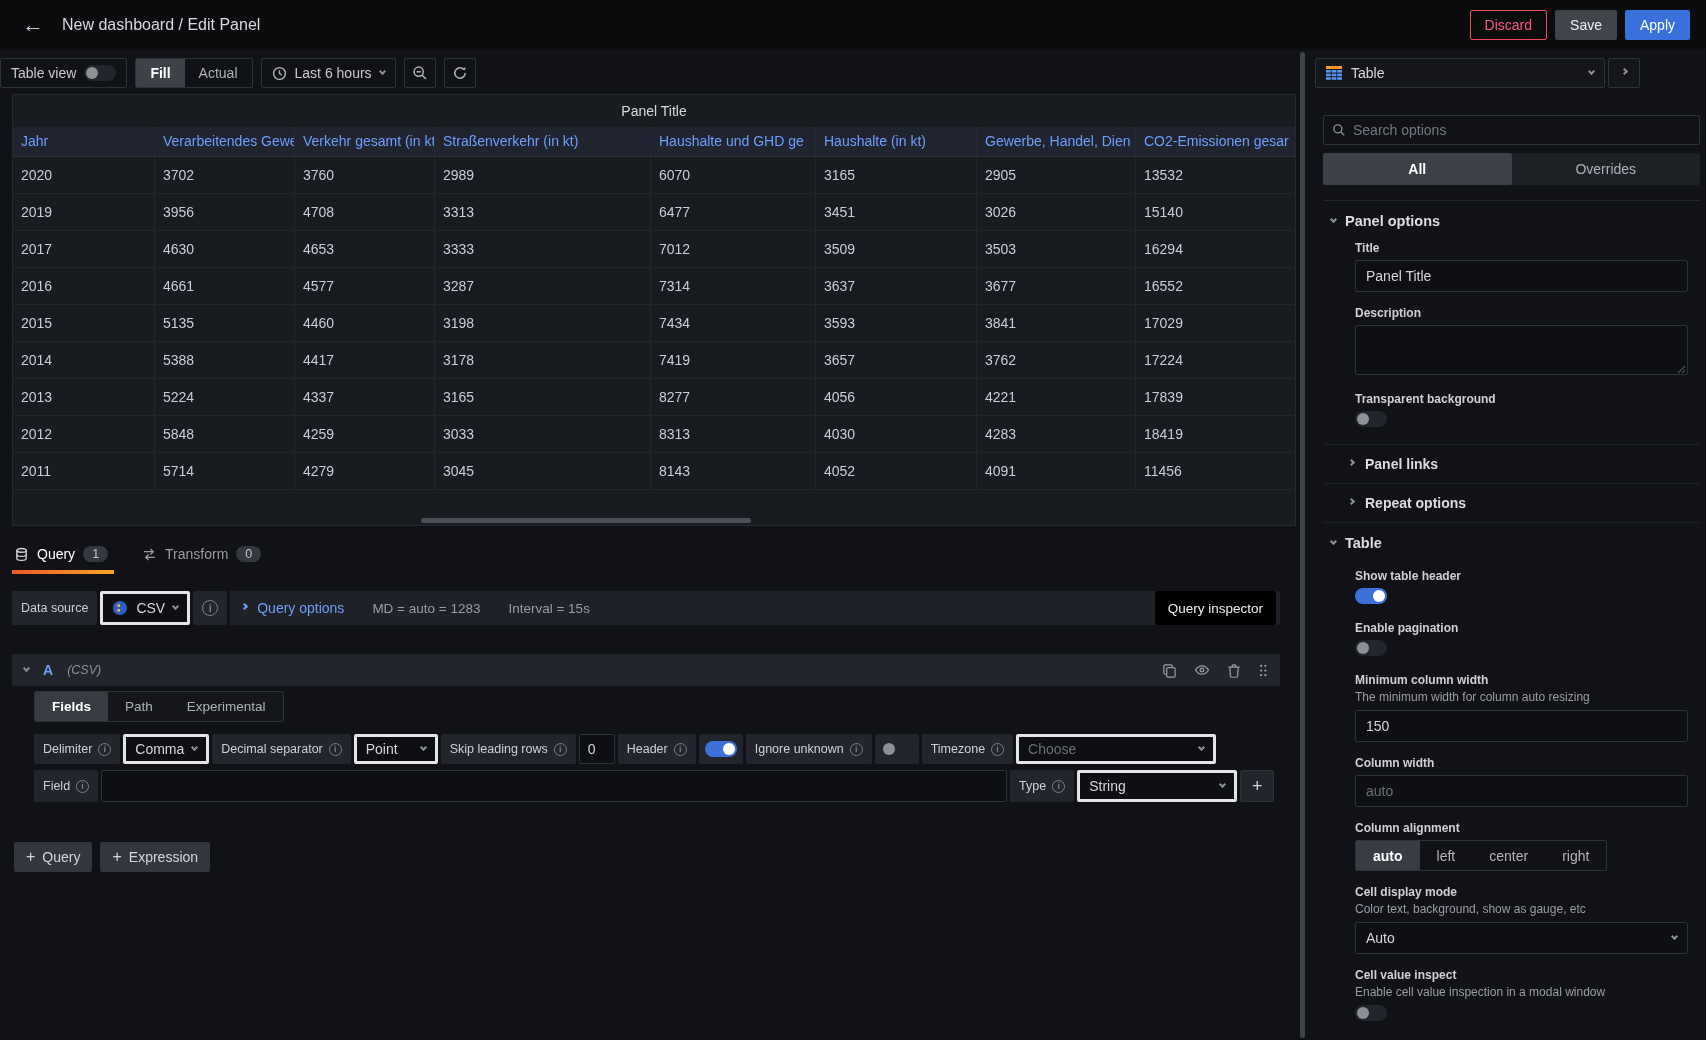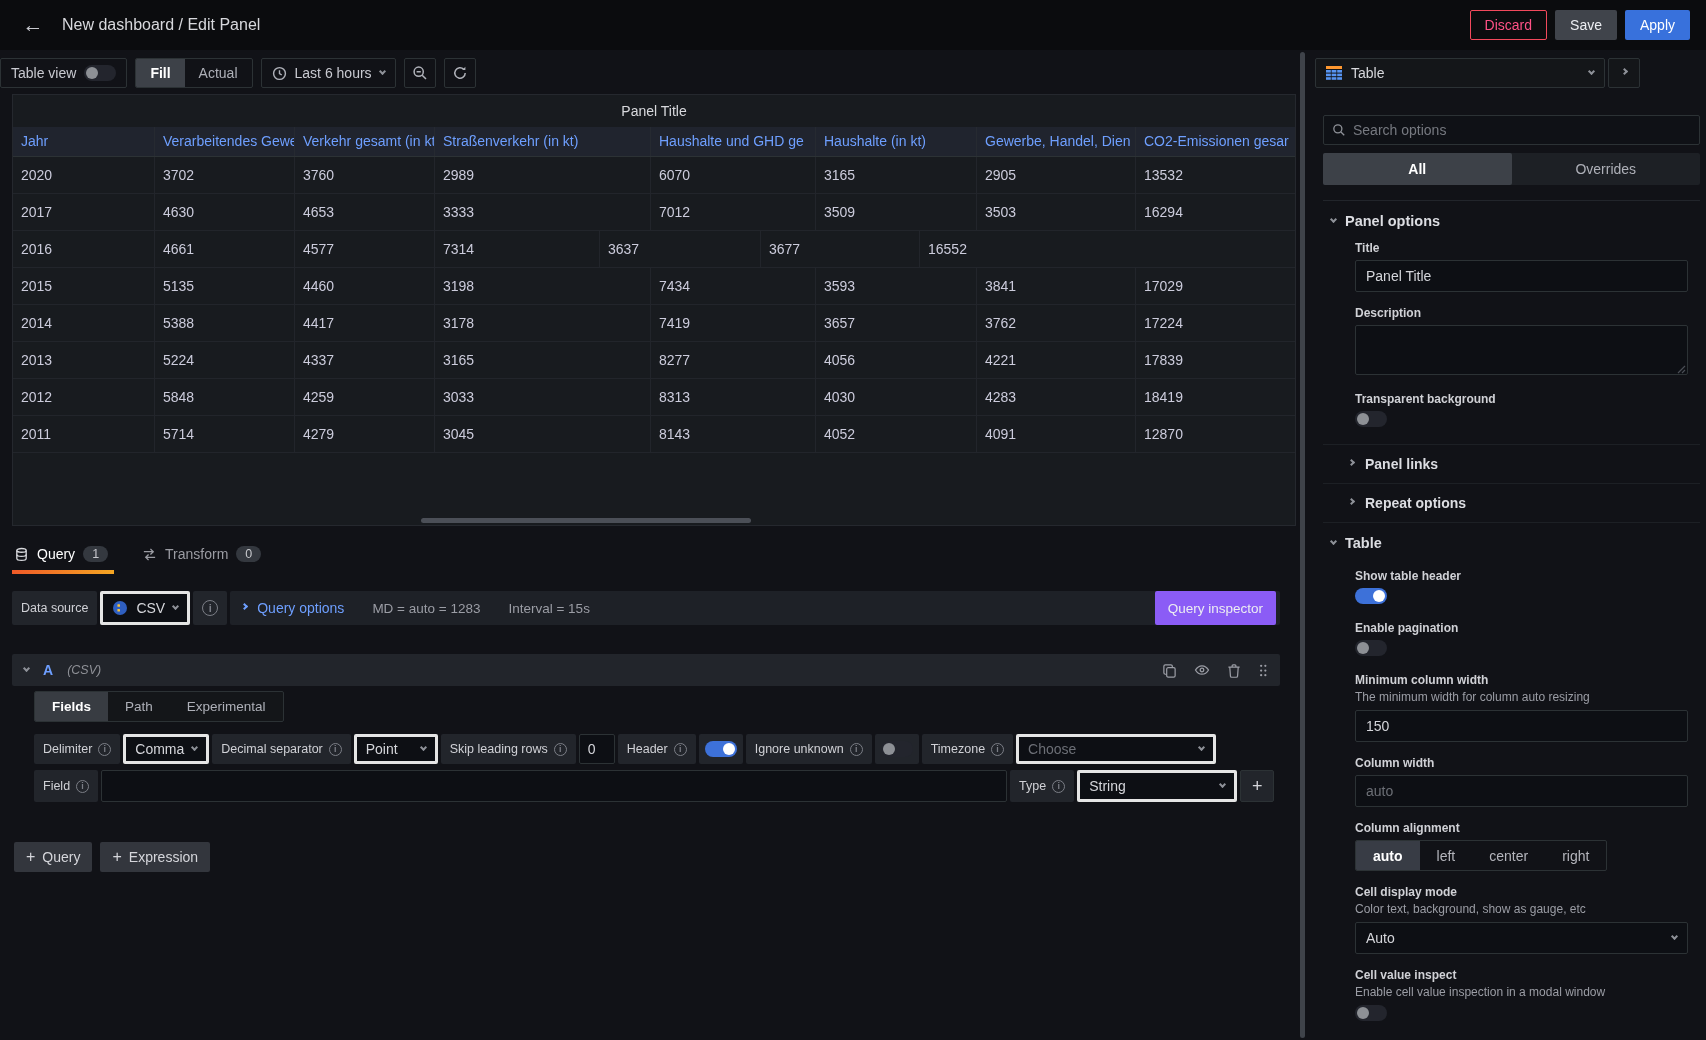--- a/index.html
+++ b/index.html
@@ -57,21 +57,21 @@
   .etab.active svg { stroke:#d8d9dd; }
 
   
   .dsrow { display:flex; margin:17px 0 0 12px; width:1268px; height:34px; gap:3px; }
   .lbl-chip { background:#22252b; display:flex; align-items:center; gap:6px; padding:0 9px; font-size:12.5px; font-weight:500; color:#d0d1d6; border-radius:2px; white-space:nowrap; }
   .dd { background:#0d0f14; border:3px solid #e5e5e5; border-radius:2px; display:flex; align-items:center; gap:8px; padding:0 9px; font-size:14px; color:#d5d6db; cursor:pointer; }
   .dd .ph { color:#6c6f76; }
   .dsbar { flex:1; background:#1e2127; border-radius:2px; display:flex; align-items:center; gap:28px; padding:0 4px 0 12px; }
   .qopt { display:flex; align-items:center; gap:10px; color:#6e9fff; font-weight:500; cursor:pointer; }
   .dsmeta { color:#9b9da5; font-size:13.5px; }
-  .qinspect { margin-left:auto; background:#8b5cf6; color:#eceef2; font-size:13.5px; font-weight:500; height:34px; display:flex; align-items:center; padding:0 13px; border-radius:2px; cursor:pointer; }
+  .qinspect { margin-left:auto; background:#000000; color:#eceef2; font-size:13.5px; font-weight:500; height:34px; display:flex; align-items:center; padding:0 13px; border-radius:2px; cursor:pointer; }
 
   
   .qcard { margin:29px 0 0 12px; width:1268px; }
   .qhead { height:32px; background:#22252b; border-radius:2px; display:flex; align-items:center; padding:0 12px; gap:14px; }
   .qref { color:#6e9fff; font-weight:600; }
   .qds { color:#8e9096; font-style:italic; font-size:12.5px; }
   .qicons { margin-left:auto; display:flex; align-items:center; gap:17px; color:#9b9da5; }
   .qicons svg { cursor:pointer; }
   .rtabs { display:inline-flex; border:1px solid #2c3235; background:#141619; margin:5px 0 0 22px; height:31px; border-radius:2px; overflow:hidden; }
   .rtabs .seg { padding:0 17px; font-size:13.5px; }
@@ -190,33 +190,44 @@
               <div class="td" style="width: 142px;">2020</div>
               <div class="td" style="width: 140px;">3702</div>
               <div class="td" style="width: 140px;">3760</div>
               <div class="td" style="width: 216px;">2989</div>
               <div class="td" style="width: 165px;">6070</div>
               <div class="td" style="width: 161px;">3165</div>
               <div class="td" style="width: 159px;">2905</div>
               <div class="td" style="width: 161px;">13532</div>
             </div>
             <div class="gt-row">
+              <div class="td" style="width: 142px;">2019</div>
+              <div class="td" style="width: 140px;">3956</div>
+              <div class="td" style="width: 140px;">4708</div>
+              <div class="td" style="width: 216px;">3313</div>
+              <div class="td" style="width: 165px;">6477</div>
+              <div class="td" style="width: 161px;">3451</div>
+              <div class="td" style="width: 159px;">3026</div>
+              <div class="td" style="width: 161px;">15140</div>
+            </div>
+            <div class="gt-row">
               <div class="td" style="width: 142px;">2017</div>
               <div class="td" style="width: 140px;">4630</div>
               <div class="td" style="width: 140px;">4653</div>
               <div class="td" style="width: 216px;">3333</div>
               <div class="td" style="width: 165px;">7012</div>
               <div class="td" style="width: 161px;">3509</div>
               <div class="td" style="width: 159px;">3503</div>
               <div class="td" style="width: 161px;">16294</div>
             </div>
             <div class="gt-row">
               <div class="td" style="width: 142px;">2016</div>
               <div class="td" style="width: 140px;">4661</div>
               <div class="td" style="width: 140px;">4577</div>
+              <div class="td" style="width: 216px;">3287</div>
               <div class="td" style="width: 165px;">7314</div>
               <div class="td" style="width: 161px;">3637</div>
               <div class="td" style="width: 159px;">3677</div>
               <div class="td" style="width: 161px;">16552</div>
             </div>
             <div class="gt-row">
               <div class="td" style="width: 142px;">2015</div>
               <div class="td" style="width: 140px;">5135</div>
               <div class="td" style="width: 140px;">4460</div>
               <div class="td" style="width: 216px;">3198</div>
@@ -256,21 +267,21 @@
               <div class="td" style="width: 161px;">18419</div>
             </div>
             <div class="gt-row">
               <div class="td" style="width: 142px;">2011</div>
               <div class="td" style="width: 140px;">5714</div>
               <div class="td" style="width: 140px;">4279</div>
               <div class="td" style="width: 216px;">3045</div>
               <div class="td" style="width: 165px;">8143</div>
               <div class="td" style="width: 161px;">4052</div>
               <div class="td" style="width: 159px;">4091</div>
-              <div class="td" style="width: 161px;">12870</div>
+              <div class="td" style="width: 161px;">11456</div>
             </div>
           </div>
       </div>
       <div class="panel-hscroll">
           <div class="thumb"></div>
         </div>
     </div>
 
     <div class="etabs">
       <div class="etab active">

